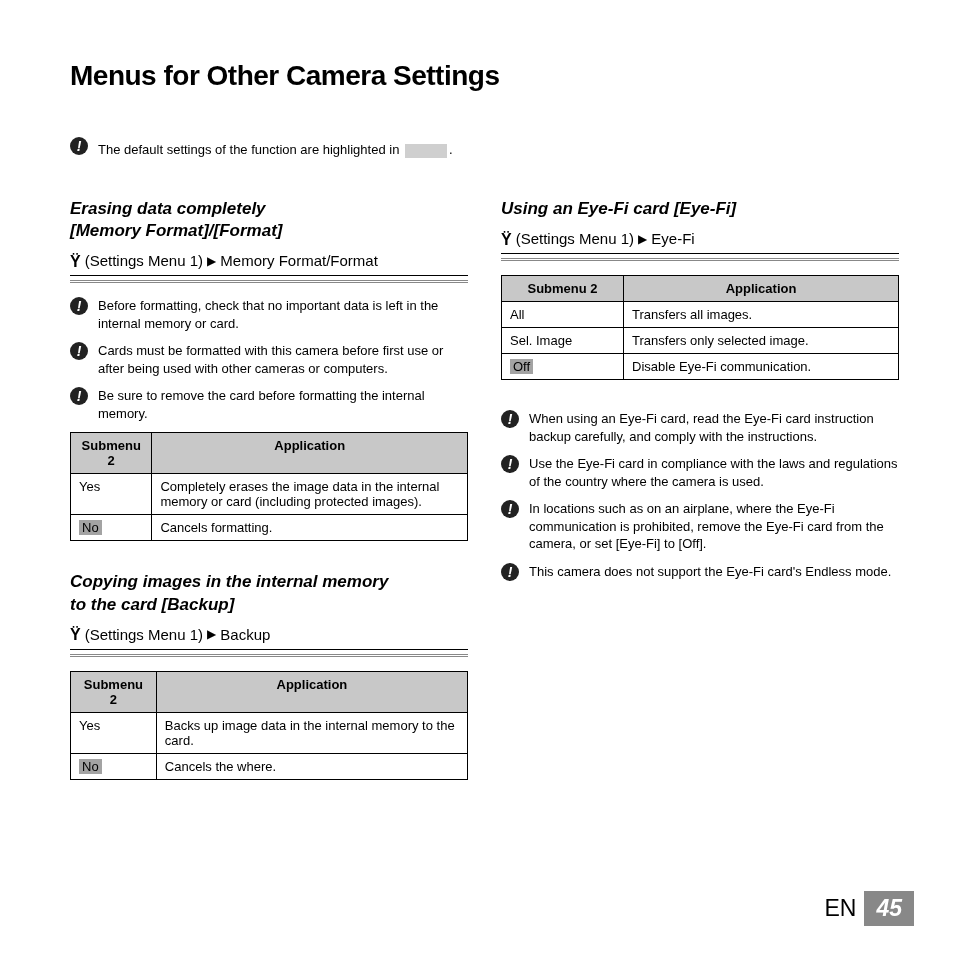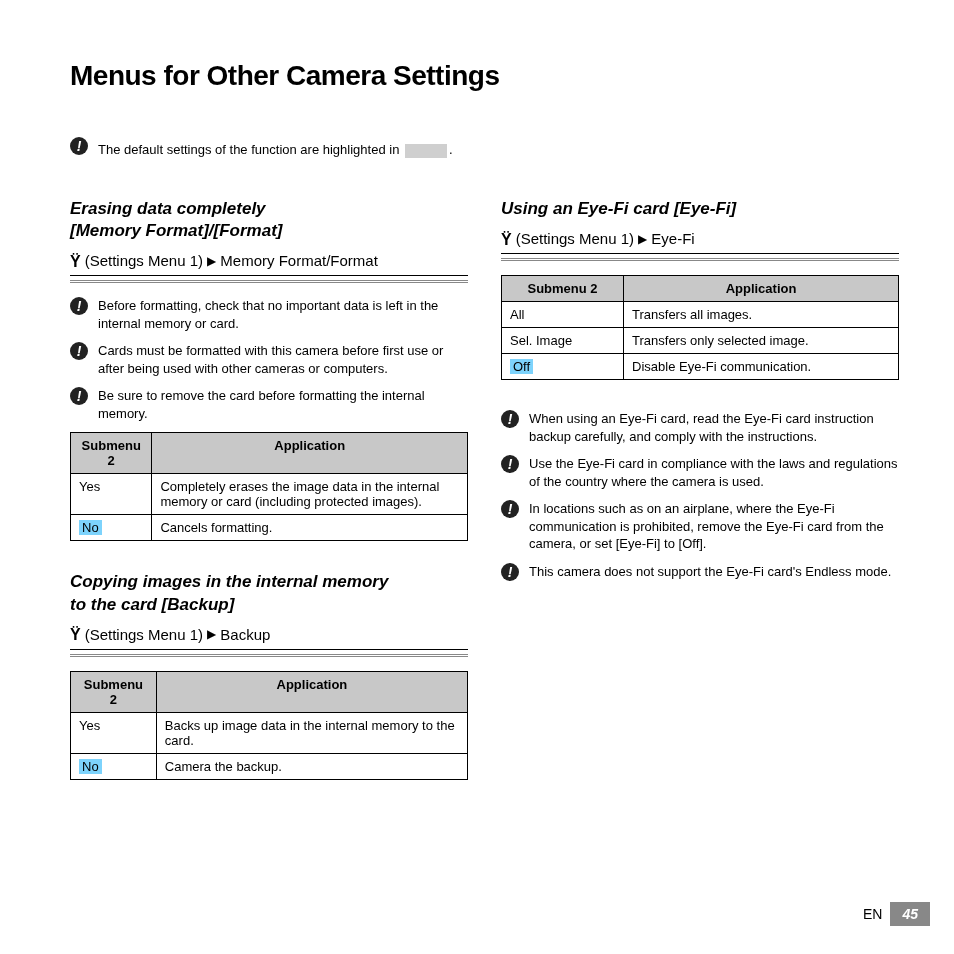--- a/index.html
+++ b/index.html
@@ -121,32 +121,32 @@
     text-align: left;
     vertical-align: top;
     margin-left: 26px;
   }
   th {
     background: #c8c8c8;
     font-weight: bold;
     text-align: center;
   }
   .default {
-    background: #7dd3fc;
+    background: #a3a3a3;
     display: inline-block;
     padding: 0 3px;
   }
   .footer {
     position: absolute;
     bottom: 28px;
-    right: 24px;
+    right: 40px;
     display: flex;
     align-items: center;
     gap: 0;
-    font-size: 14px;
+    font-size: 23px;
   }
   .footer-lang {
     padding-right: 8px;
   }
   .footer-pagenum {
     background: #888;
     color: #fff;
     font-style: italic;
     font-weight: bold;
     padding: 4px 12px;
@@ -228,21 +228,21 @@
             <tr>
           <th>Submenu 2</th>
           <th>Application</th>
         </tr>
         <tr>
           <td><span>Yes</span></td>
           <td>Backs up image data in the internal memory to the card.</td>
         </tr>
         <tr>
           <td><span class="default">No</span></td>
-          <td>Camera the backup.</td>
+          <td>Cancels the where.</td>
         </tr>
       </tbody>
         </table>
     </div>
 
     <div class="col">
       <div class="section-title">
         <span>Using an Eye-Fi card [Eye-Fi]</span>
       </div>
       <div class="menu-path">

